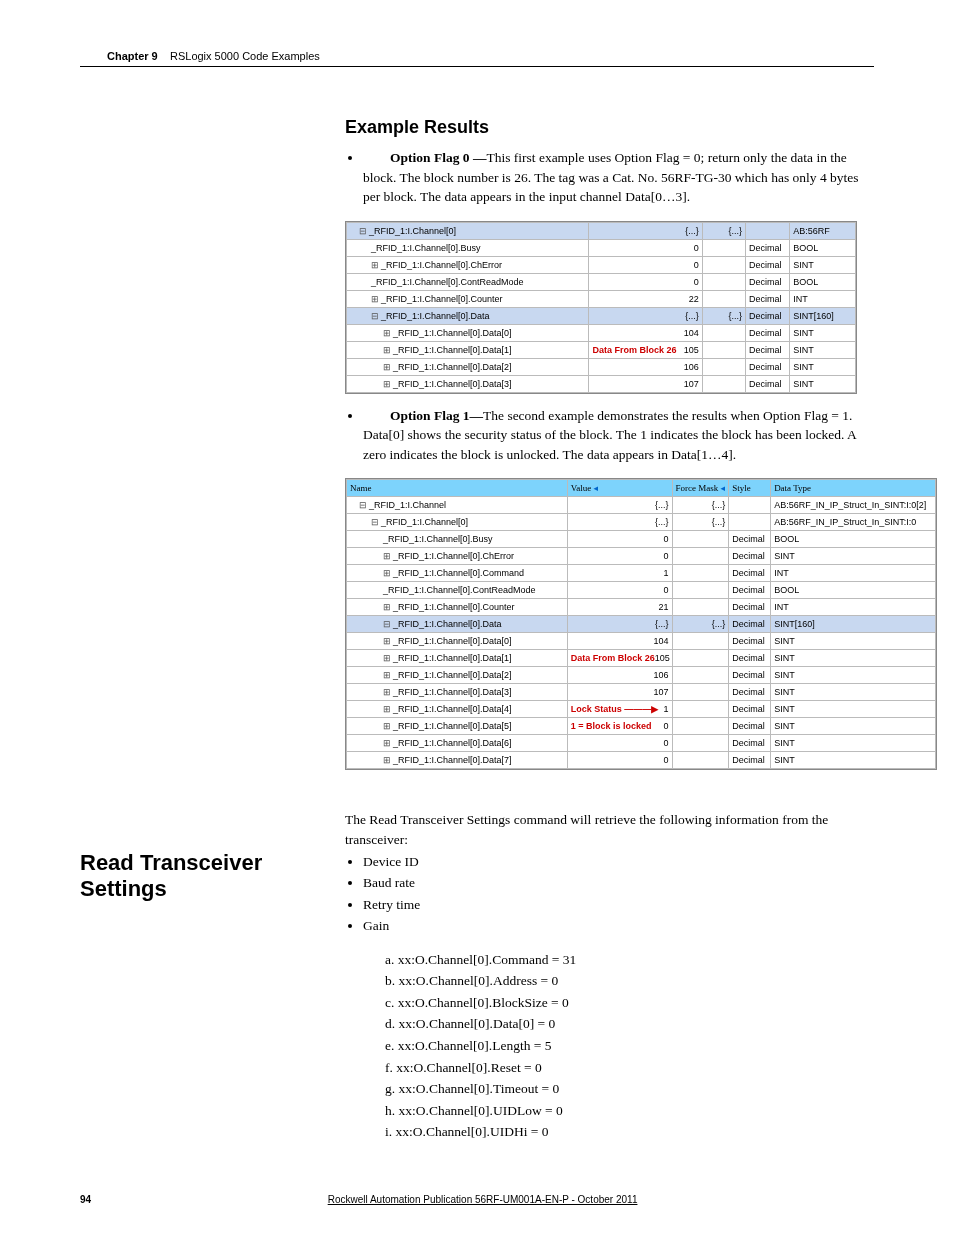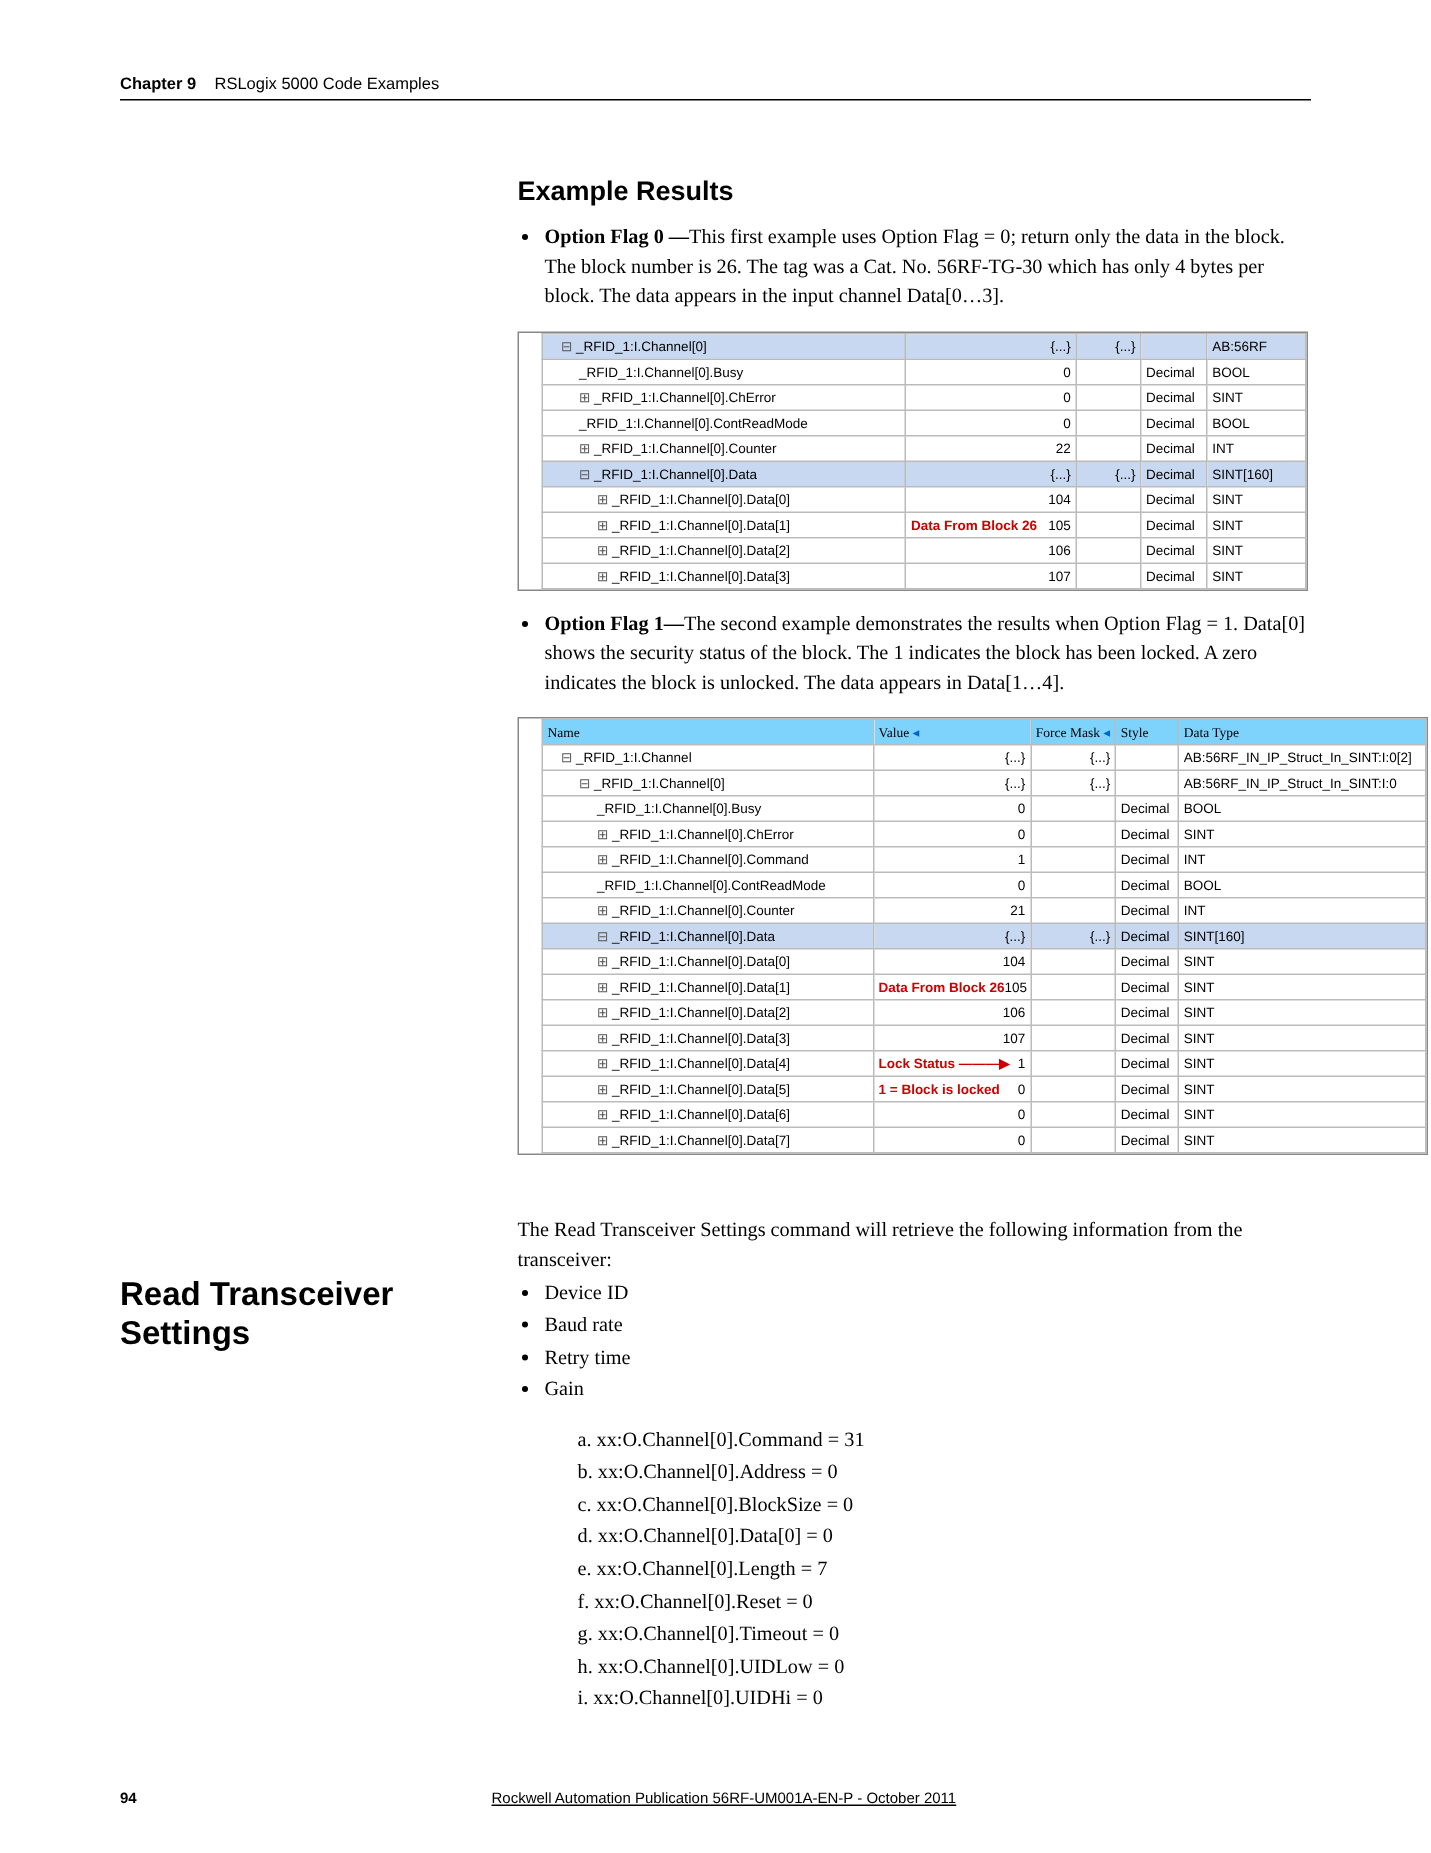--- a/index.html
+++ b/index.html
@@ -44,27 +44,27 @@
   }
   ul.bullet {
     margin: 2px 0 14px 0;
     padding-left: 18px;
   }
   ul.bullet li {
     margin-bottom: 2px;
   }
   .bold {
     font-weight: bold;
+    margin-left: 27px;
   }
   .figure {
     margin: 10px 0 12px 265px;
     border: 1px solid #888;
     font-family: Tahoma, Arial, sans-serif;
     font-size: 9px;
-    padding-left: 15px;
   }
   .figure table {
     border-collapse: collapse;
     width: 100%;
   }
   .figure td, .figure th {
     border: 1px solid #bbb;
     padding: 1px 3px;
     height: 14px;
     white-space: nowrap;
@@ -374,21 +374,21 @@
           <li>Device ID</li>
           <li>Baud rate</li>
           <li>Retry time</li>
           <li>Gain</li>
         </ul>
       <ol class="ol-letter" id="sec2-steps">
           <li>a.  xx:O.Channel[0].Command = 31</li>
           <li>b.  xx:O.Channel[0].Address = 0</li>
           <li>c.  xx:O.Channel[0].BlockSize = 0</li>
           <li>d.  xx:O.Channel[0].Data[0] = 0</li>
-          <li>e.  xx:O.Channel[0].Length = 7</li>
+          <li>e.  xx:O.Channel[0].Length = 5</li>
           <li>f.  xx:O.Channel[0].Reset = 0</li>
           <li>g.  xx:O.Channel[0].Timeout = 0</li>
           <li>h.  xx:O.Channel[0].UIDLow = 0</li>
           <li>i.  xx:O.Channel[0].UIDHi = 0</li>
         </ol>
     </div>
   </div>
 
   <div class="footer">
     <span class="pn">94</span>

